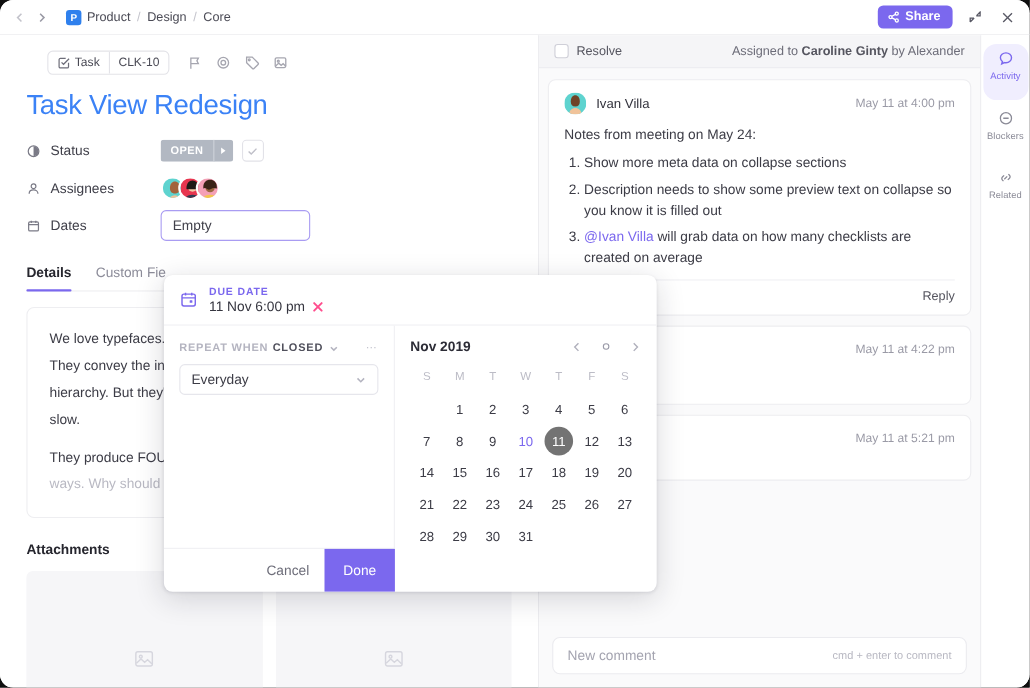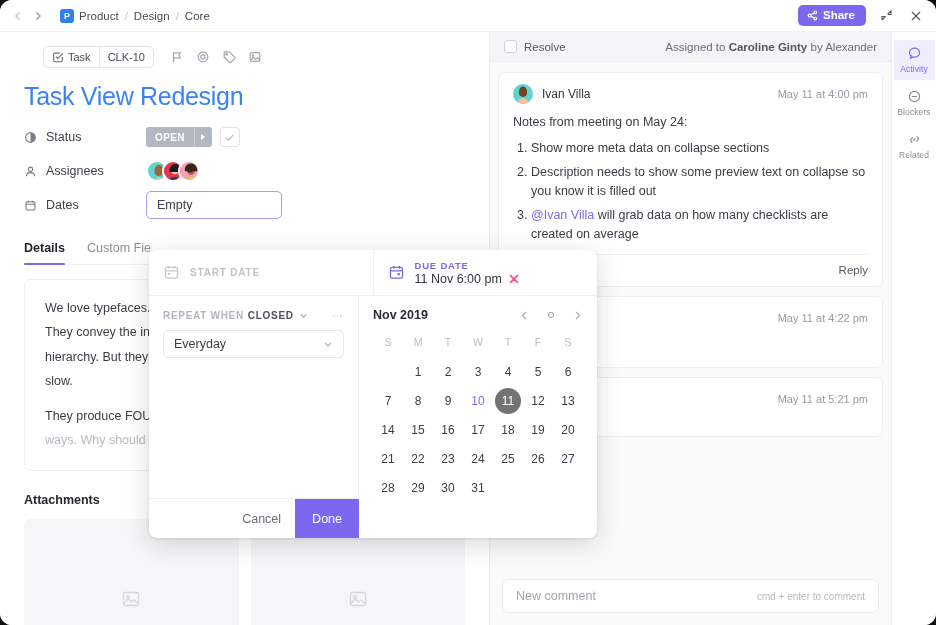--- a/index.html
+++ b/index.html
@@ -239,23 +239,23 @@
   .commentbox {
     background: #fff; border: 1px solid #ebebef; border-radius: 7px;
     height: 34px; display: flex; align-items: center;
     padding: 0 13px;
   }
   .commentbox .ph { font-size: 12.5px; color: #a4a4b0; }
   .commentbox .hint { margin-left: auto; font-size: 10px; color: #b8b8c2; }
 
   
   .railitem {
-    width: 41px; padding: 6px 0 6px 0;
+    width: 41px; padding: 6px 0 17px 0;
     display: flex; flex-direction: column; align-items: center; gap: 3px;
-    border-radius: 0; margin-bottom: 3px;
+    border-radius: 12px; margin-bottom: 3px;
   }
   .railitem .rl { font-size: 8.5px; color: #8a8a96; letter-spacing: .1px; }
   .railitem .rg { color: #8a8a96; display: flex; }
   .railitem.active { background: #f0eefe; }
   .railitem.active .rl, .railitem.active .rg { color: #7b68ee; }
 
   
   .datepop {
     position: absolute;
     left: 149px; top: 218px;
@@ -649,30 +649,20 @@
         </span>
         <span class="rl">Related</span>
       </div>
     </div>
 
     <div class="datepop">
 
       <div class="dp-top">
         <div class="dp-top-cell">
           <span>
-            <svg width="17" height="17" viewBox="0 0 18 18" fill="none" stroke="#c6c6d0" stroke-width="1.4">
-                <rect x="2.6" y="3.6" width="12.8" height="11.4" rx="1.8"></rect>
-                <path d="M2.6 7.2h12.8M6 2.2v2.6M12 2.2v2.6"></path>
-                <rect x="5.2" y="9.4" width="2.4" height="2.2" rx=".5" fill="#c6c6d0" stroke="none"></rect>
-              </svg>
-          </span>
-          <span class="dp-startlabel">START DATE</span>
-        </div>
-        <div class="dp-top-cell">
-          <span>
             <svg width="17" height="17" viewBox="0 0 18 18" fill="none" stroke="#7b68ee" stroke-width="1.4">
                 <rect x="2.6" y="3.6" width="12.8" height="11.4" rx="1.8"></rect>
                 <path d="M2.6 7.2h12.8M6 2.2v2.6M12 2.2v2.6"></path>
                 <rect x="10" y="9.4" width="2.6" height="2.4" rx=".5" fill="#7b68ee" stroke="none"></rect>
               </svg>
           </span>
           <div class="dp-duewrap">
             <span class="dp-duelabel">DUE DATE</span>
             <span class="dp-duevalue">
               <span>11 Nov  6:00 pm</span>

